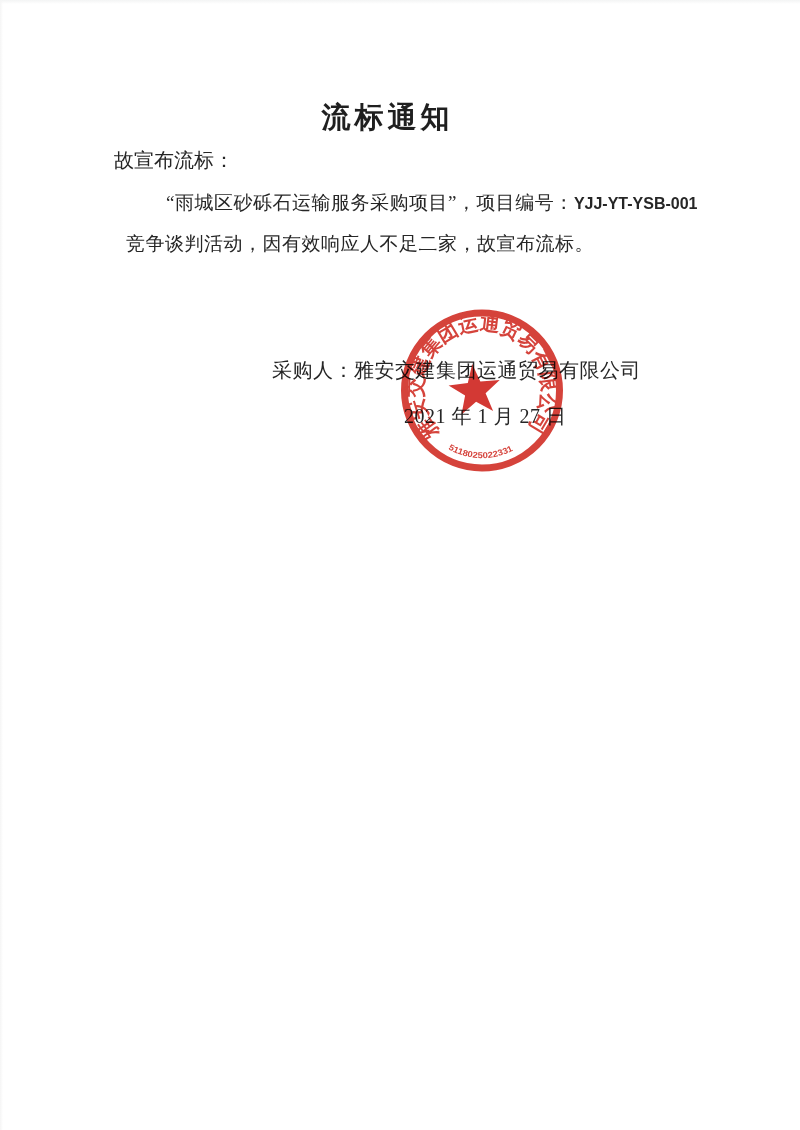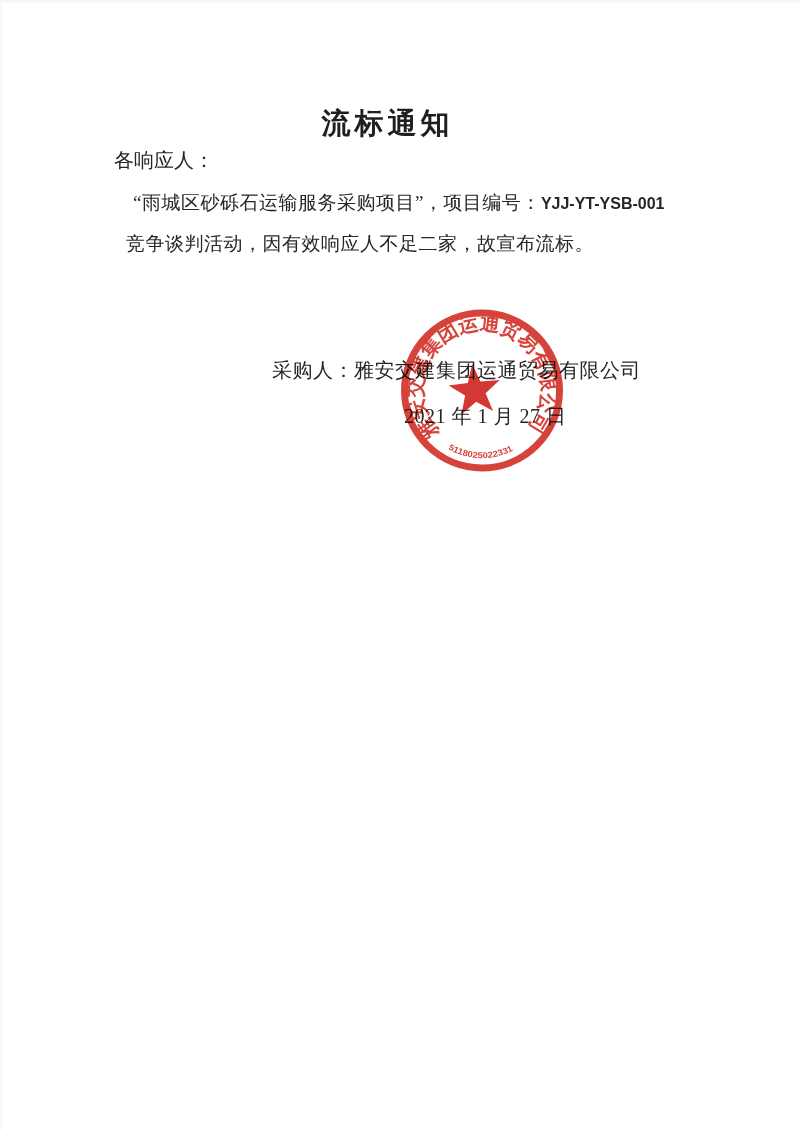--- a/index.html
+++ b/index.html
@@ -22,30 +22,29 @@
     background: linear-gradient(to right, #f5f5f5, rgba(255,255,255,0));
   }
   .doc-title {
     position: absolute;
     top: 98px; left: 115px; width: 545px;
     text-align: center;
     font-size: 29px;
     font-weight: 600;
     letter-spacing: 4px;
     color: #1f1f1f;
-    margin-top: 6px;
   }
   .greeting {
     position: absolute;
     top: 147px; left: 114px;
     font-size: 20px;
   }
   .body-line-1 {
     position: absolute;
-    top: 190px; left: 133px;
+    top: 190px; left: 166px;
     font-size: 19px;
     letter-spacing: 0.5px;
     white-space: nowrap;
   }
   .body-line-1 .latin-code {
     font-family: "Liberation Sans", "DejaVu Sans", sans-serif;
     font-size: 16px;
     font-weight: 600;
     letter-spacing: 0;
   }
@@ -89,21 +88,21 @@
 </style>
 </head>
 <body>
 
 <div class="page">
   <div class="scan-edge-top"></div>
   <div class="scan-edge-left"></div>
 
   <div class="doc-title">流标通知</div>
 
-  <div class="greeting">各响应人：</div>
+  <div class="greeting">故宣布流标：</div>
 
   <div class="body-line-1">
     <span>“雨城区砂砾石运输服务采购项目”，项目编号：</span><span class="latin-code">YJJ-YT-YSB-001</span>
   </div>
 
   <div class="body-line-2">竞争谈判活动，因有效响应人不足二家，故宣布流标。</div>
 
   <div class="buyer-line">采购人：雅安交建集团运通贸易有限公司</div>
 
   <div class="date-line">2021 年 1 月 27 日</div>

